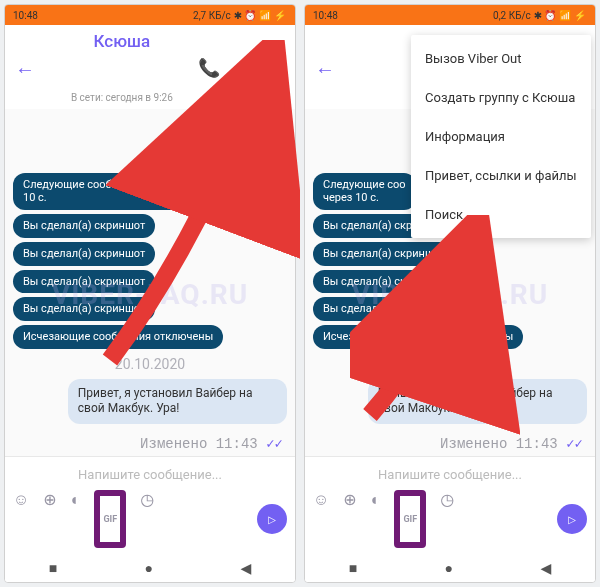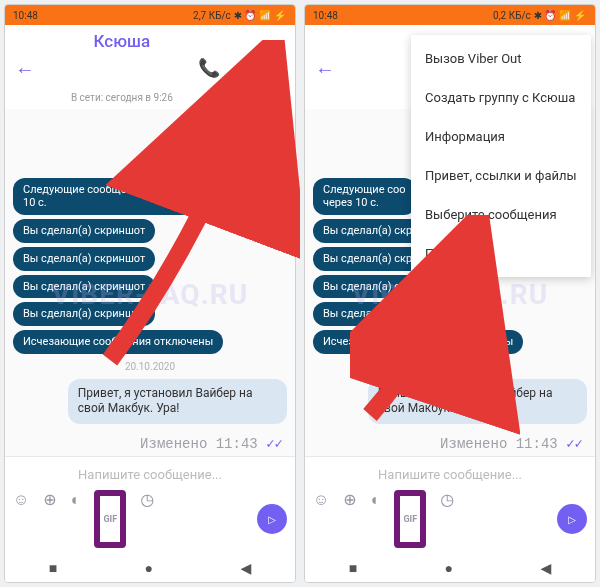--- a/index.html
+++ b/index.html
@@ -87,21 +87,21 @@
     padding: 5px 10px;
     border-radius: 12px;
     align-self: flex-start;
     max-width: 85%;
     line-height: 1.25;
   }
   .sys-bubble.small { align-self: flex-start; }
   .date-center {
     align-self: center;
     color: #b0b0b8;
-    font-size: 10px;
+    font-size: 14px;
     margin: 3px 16px;
   }
   .out-bubble {
     align-self: flex-end;
     background: #dbe6f3;
     color: #333;
     font-size: 12px;
     padding: 7px 10px;
     border-radius: 12px;
     max-width: 80%;
@@ -273,21 +273,20 @@
       <div class="chat-title">Ксюша</div>
       <div class="chat-status">В сети: сегодня в 9:26</div>
     </div>
   </div>
 
   <div class="dropdown">
     <div class="dropdown-item">Вызов Viber Out</div>
     <div class="dropdown-item">Создать группу с Ксюша</div>
     <div class="dropdown-item">Информация</div>
     <div class="dropdown-item">Привет, ссылки и файлы</div>
-    <div class="dropdown-item">Выберите сообщения</div>
     <div class="dropdown-item">Поиск</div>
   </div>
   <div class="chat-body">
     <div style="height:90px"></div>
     <div class="sys-bubble">Следующие соо<br>через 10 с.</div>
     <div class="sys-bubble small">Вы сделал(а) скриншот</div>
     <div class="sys-bubble small">Вы сделал(а) скриншот</div>
     <div class="sys-bubble small">Вы сделал(а) скриншот</div>
     <div class="sys-bubble small">Вы сделал(а) скриншот</div>
     <div class="sys-bubble">Исчезающие сообщения отключены</div>

